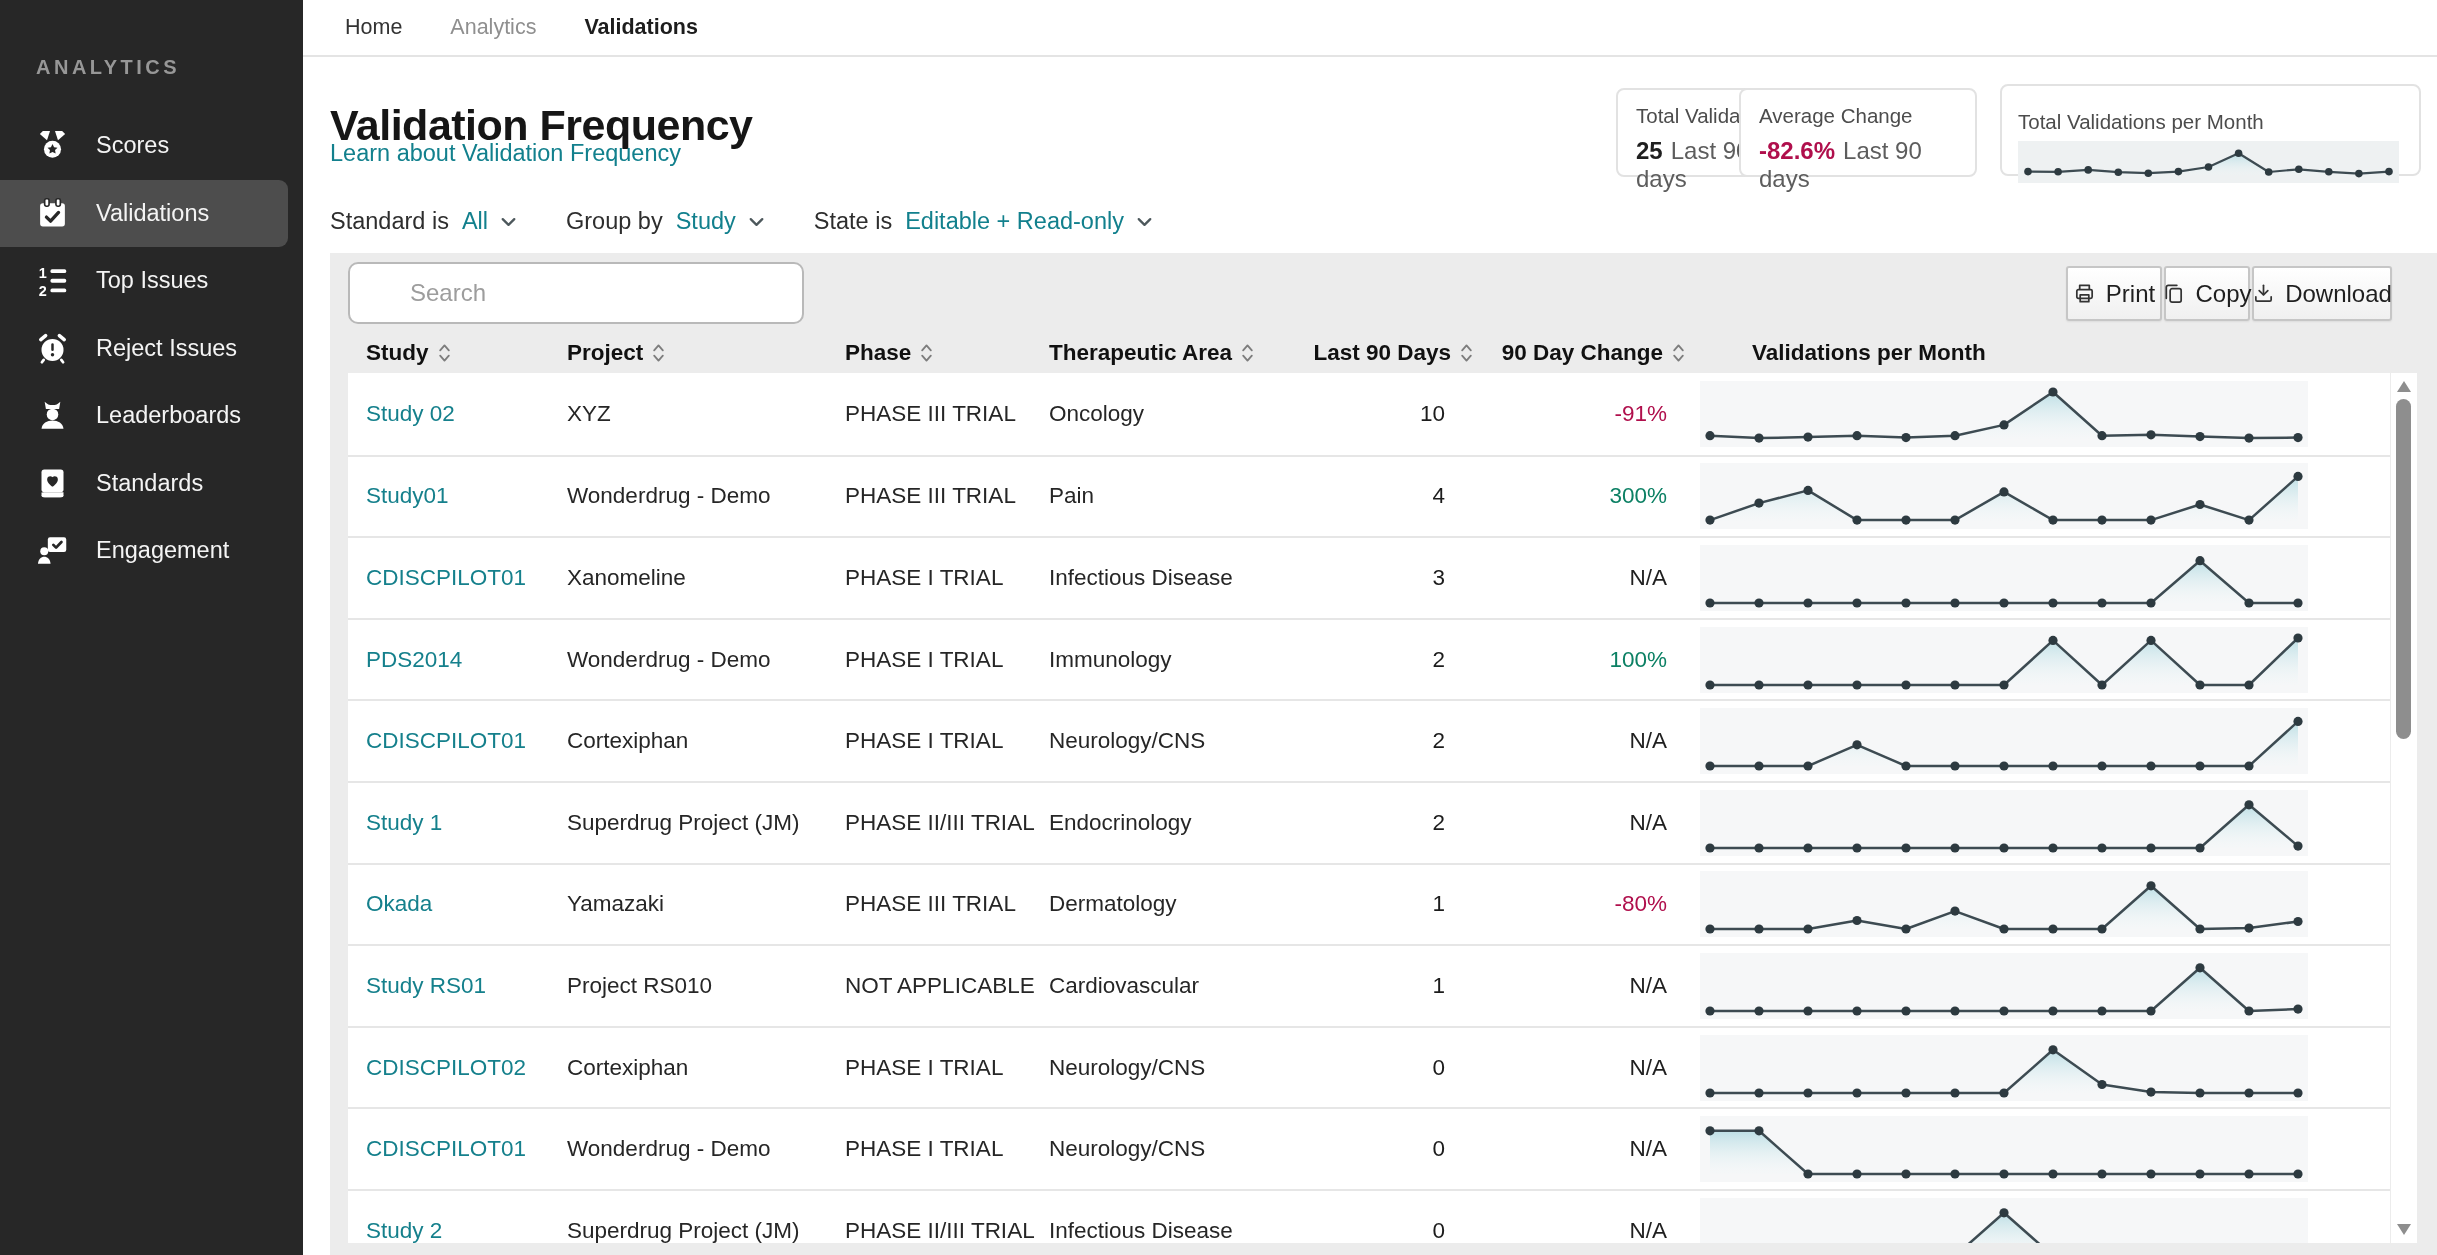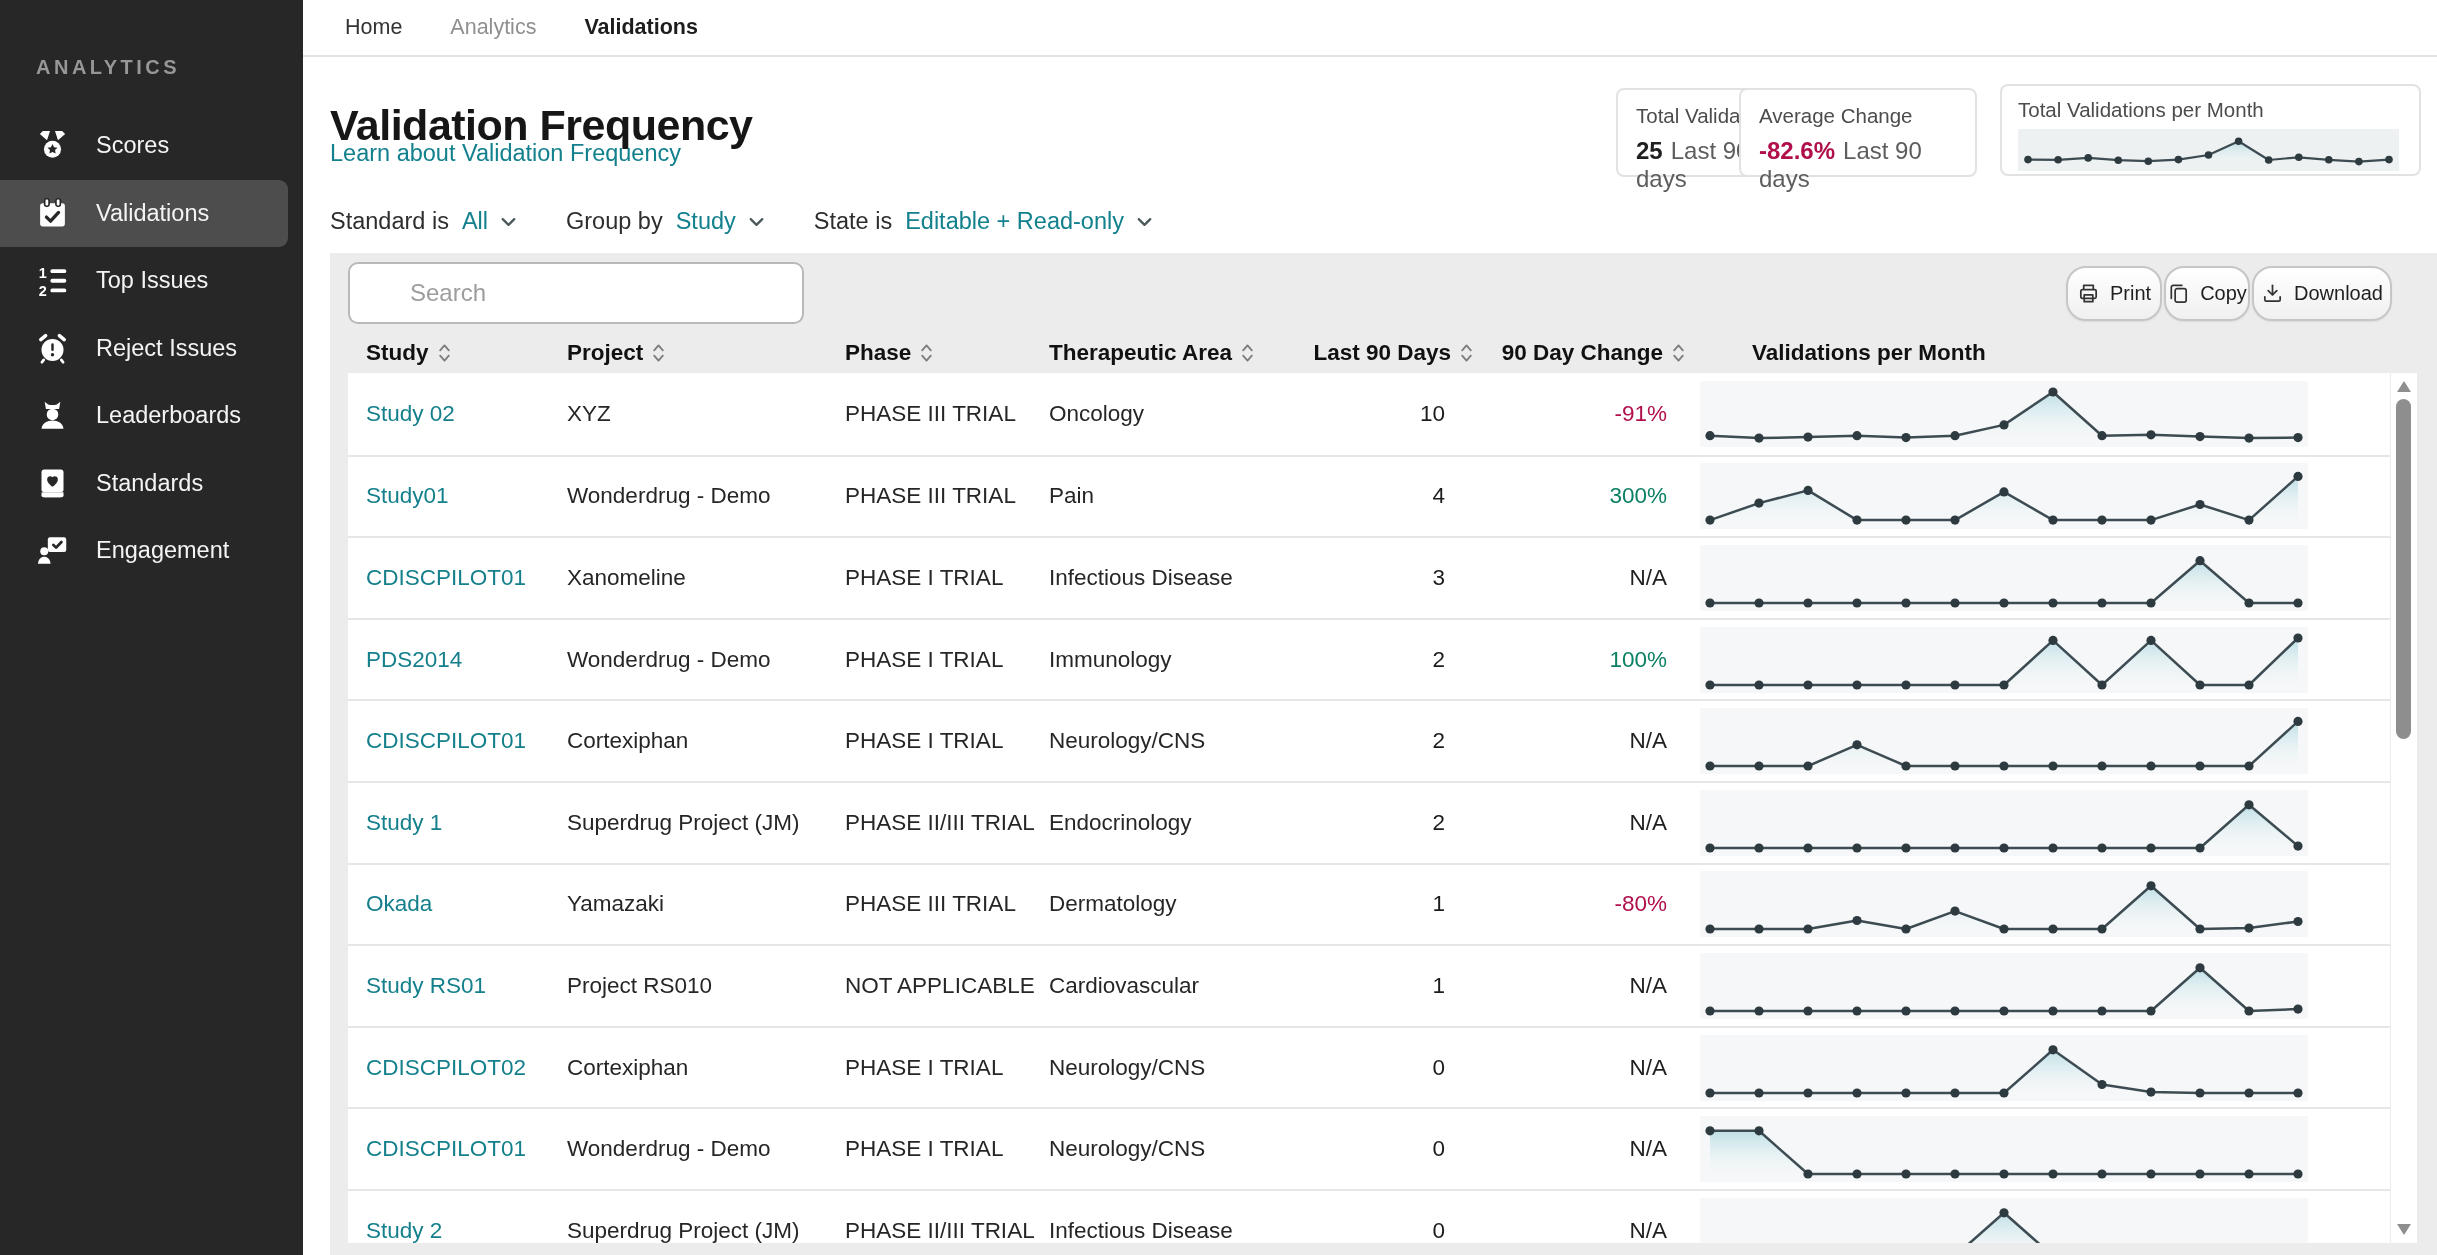--- a/index.html
+++ b/index.html
@@ -38,40 +38,40 @@
   .filter-group{display:flex;align-items:center;gap:13px;}
   .filter-label{color:#2e2e2e;}
   .filter-value{display:flex;align-items:center;gap:9px;color:#12808d;cursor:pointer;}
   .filter-value .chev{width:23px;height:23px;color:#4d585c;}
 
   
   .card{position:absolute;top:88px;background:#fff;border:2px solid #e2e2e2;border-radius:8px;
         box-sizing:border-box;padding:14px 18px;}
   .card.c-a{left:1616px;width:198px;height:89px;}
   .card.c-b{left:1739px;width:238px;height:89px;}
-  .card.c-c{left:2000px;width:421px;height:92px;top:84px;padding:12px 16px;}
+  .card.c-c{left:2000px;width:421px;height:92px;top:84px;padding:24px 16px;}
   .card-title{font-size:20.5px;color:#4c4c4c;}
   .card-line{margin-top:9px;font-size:24px;color:#5d5d5d;}
   .card-value{font-weight:700;color:#1f1f1f;margin-right:8px;}
   .card-value.negative{color:#b00f4c;}
   .card-spark{margin-top:7px;}
 
   
   .panel{position:absolute;left:330px;top:253px;width:2107px;height:1002px;background:#ececec;}
   .search-box{position:absolute;left:18px;top:9px;width:456px;height:62px;box-sizing:border-box;
               background:#fff;border:2px solid #b9b9b9;border-radius:10px;display:flex;
               align-items:center;gap:14px;padding-left:17px;}
   .search-box .s-ic{width:27px;height:27px;color:#4a4a4a;flex:none;}
   .search-box input{border:none;outline:none;font-size:24px;color:#444;width:370px;
                     font-family:inherit;background:transparent;}
   .search-box input::placeholder{color:#9d9d9d;}
 
   .btn{position:absolute;top:13px;height:55px;box-sizing:border-box;display:flex;
        align-items:center;justify-content:center;gap:10px;background:linear-gradient(#fff,#f0f0f0);
-       border:2px solid #c6c6c6;border-radius:20px;font-size:20px;color:#1f1f1f;cursor:pointer;
+       border:2px solid #c6c6c6;border-radius:3px;font-size:24px;color:#1f1f1f;cursor:pointer;
        box-shadow:0 1px 2px rgba(0,0,0,0.07);}
   .btn .b-ic{width:23px;height:23px;color:#333;flex:none;}
   .btn.b-print{left:1736px;width:96px;}
   .btn.b-copy{left:1834px;width:86px;}
   .btn.b-download{left:1922px;width:140px;}
 
   .thead{position:absolute;left:18px;top:80px;width:2042px;height:40px;}
   .th{position:absolute;top:0;height:40px;display:flex;align-items:center;gap:9px;
       font-weight:700;font-size:22.5px;color:#111;}
   .sort-ic{width:13px;height:20px;color:#7d7d7d;flex:none;}

